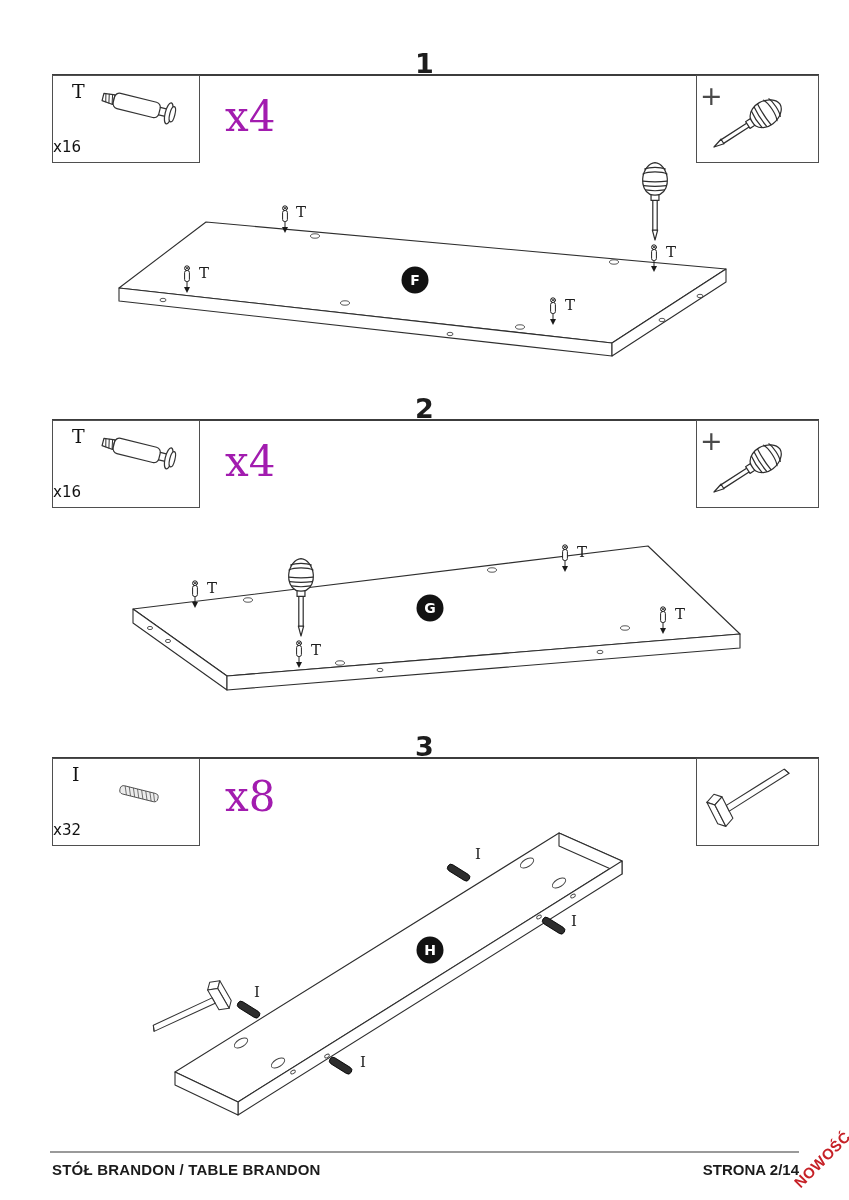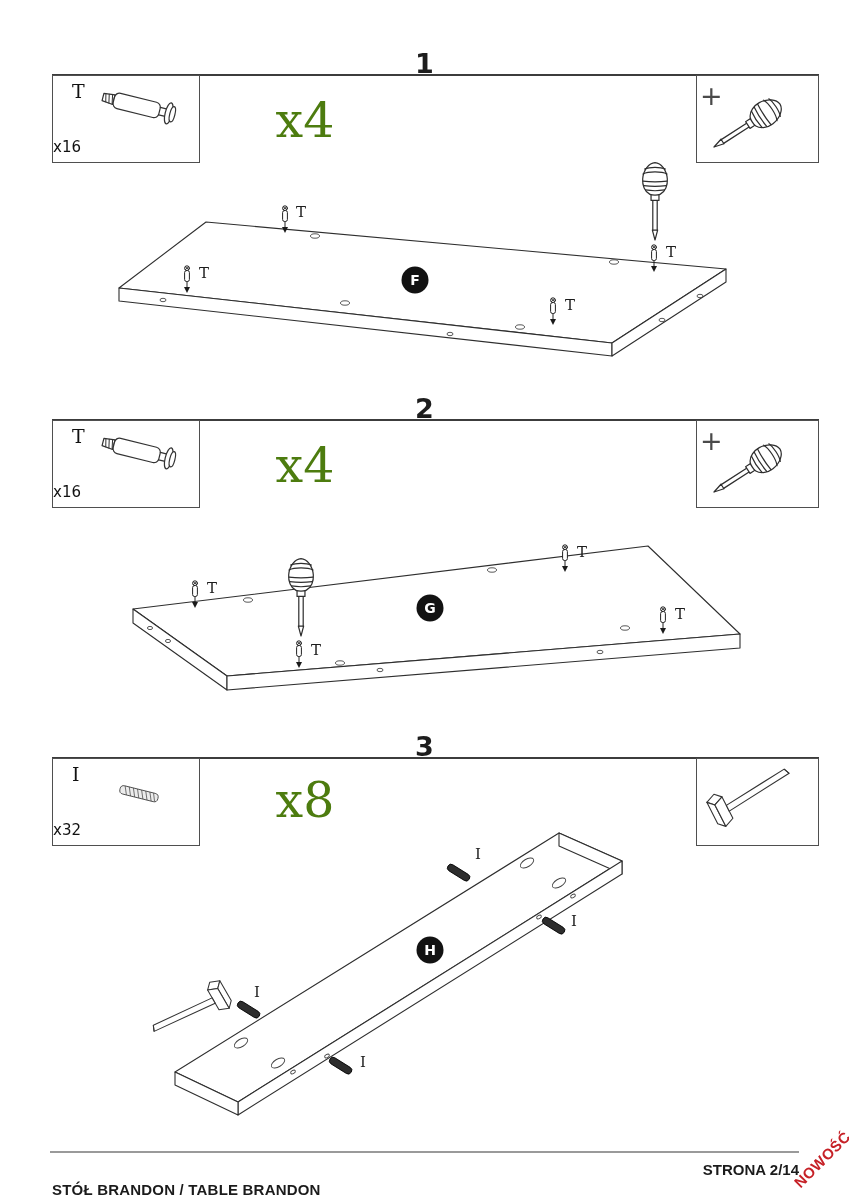--- a/index.html
+++ b/index.html
@@ -9,30 +9,30 @@
               font-size:27px; font-weight:bold; color:#1d1d1d; line-height:1; }
   .rule { position:absolute; left:52px; width:767px; height:2px; background:#3c3c3c; }
   .pbox { position:absolute; left:52px; width:148px; height:88px; border:1.5px solid #4f4f4f;
           box-sizing:border-box; background:#fff; }
   .tbox { position:absolute; left:696px; width:123px; height:88px; border:1.5px solid #4f4f4f;
           box-sizing:border-box; background:#fff; }
   .part-letter { position:absolute; left:19px; top:6px; font-family:"DejaVu Serif", serif;
                  font-size:19px; color:#111; line-height:1; }
   .part-count { position:absolute; bottom:7px; left:0; width:100%; 
                 font-size:15px; color:#111; line-height:1; }
-  .qty { position:absolute; left:225px; width:160px; text-align:center;
-         font-family:"DejaVu Serif", serif; font-size:49px; color:#4d7c0f; line-height:1; }
+  .qty { position:absolute; left:225px; width:160px; text-align:left;
+         font-family:"DejaVu Serif", serif; font-size:42px; color:#a21caf; line-height:1; }
   .art { position:absolute; left:0; top:0; pointer-events:none; }
   .lbl { font-family:"DejaVu Serif", serif; font-size:15px; fill:#1c1c1c; stroke:none; }
   .badge-t { font-family:"DejaVu Sans", sans-serif; font-size:14px; font-weight:bold;
              fill:#ffffff; stroke:none; text-anchor:middle; }
   .plus { font-family:"DejaVu Sans", sans-serif; font-size:27px; fill:#4a4a4a; stroke:none; }
   .footer-rule { position:absolute; left:50px; top:1151px; width:749px; height:2px; background:#9a9a9a; }
   .footer-left { position:absolute; left:52px; top:1161px; font-size:15px; font-weight:bold;
-                 color:#1b1b1b; font-family:"Liberation Sans", sans-serif; letter-spacing:0.2px;margin-top:20px; }
+                 color:#1b1b1b; font-family:"Liberation Sans", sans-serif; letter-spacing:0.2px; }
   .footer-right { position:absolute; right:50px; top:1161px; font-size:15px; font-weight:bold;
                   color:#1b1b1b; font-family:"Liberation Sans", sans-serif; }
   .nowosc { position:absolute; left:786px; top:1152px; width:72px; text-align:center;
             font-size:15px; font-weight:bold; color:#c62127; letter-spacing:0.5px;
             font-family:"Liberation Sans", sans-serif; transform:rotate(-45deg); line-height:1; }
 </style>
 </head>
 <body>
 
 <div class="page">

